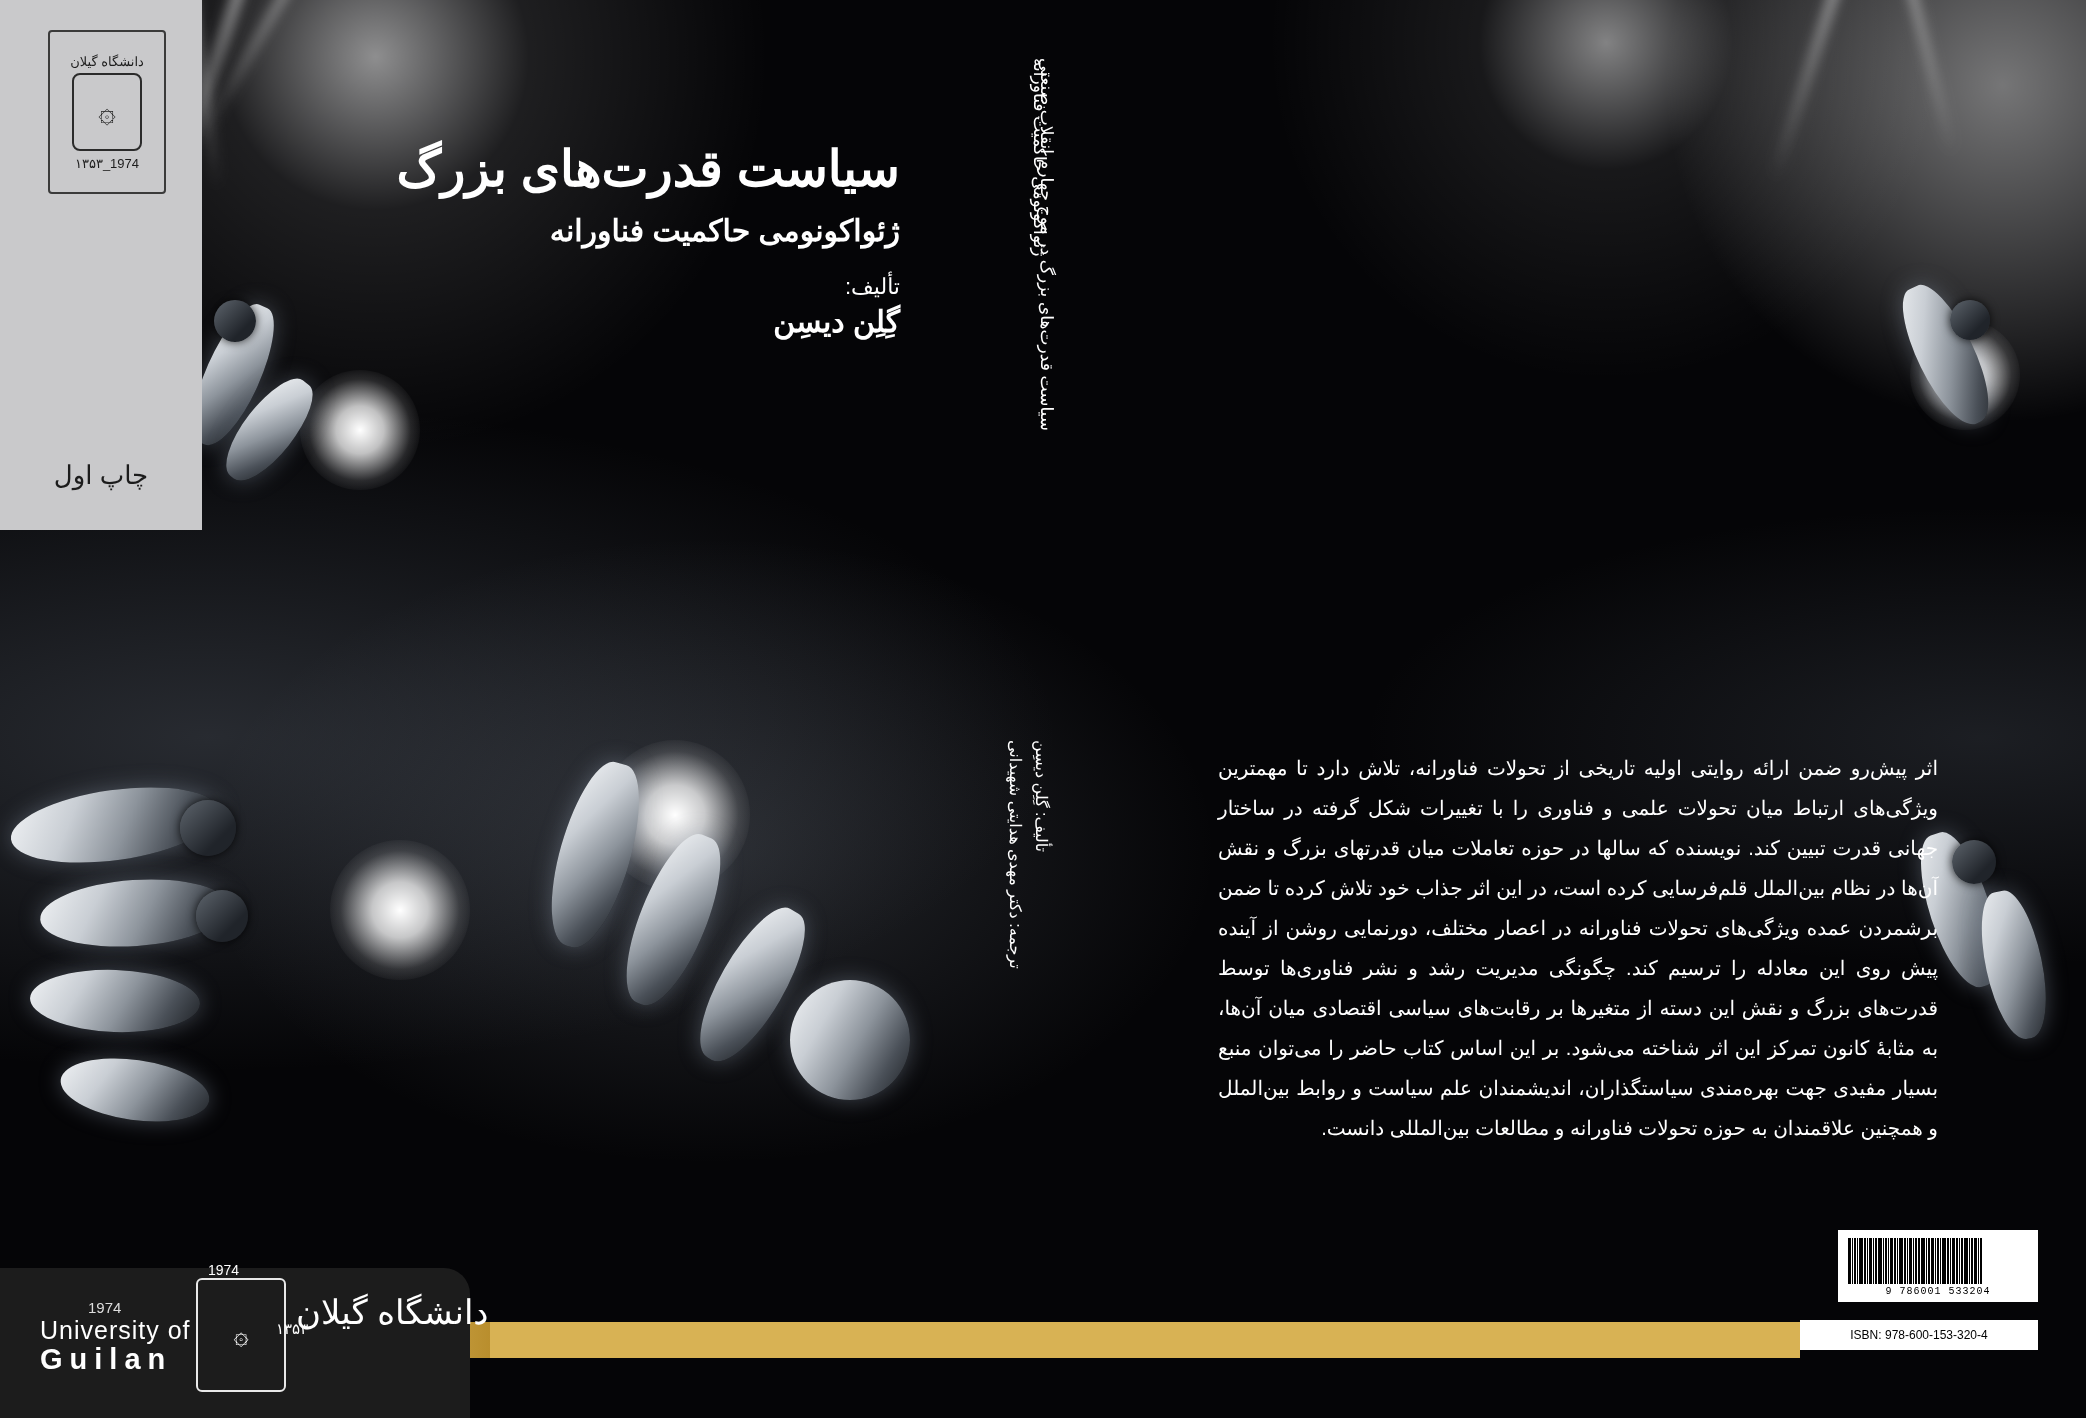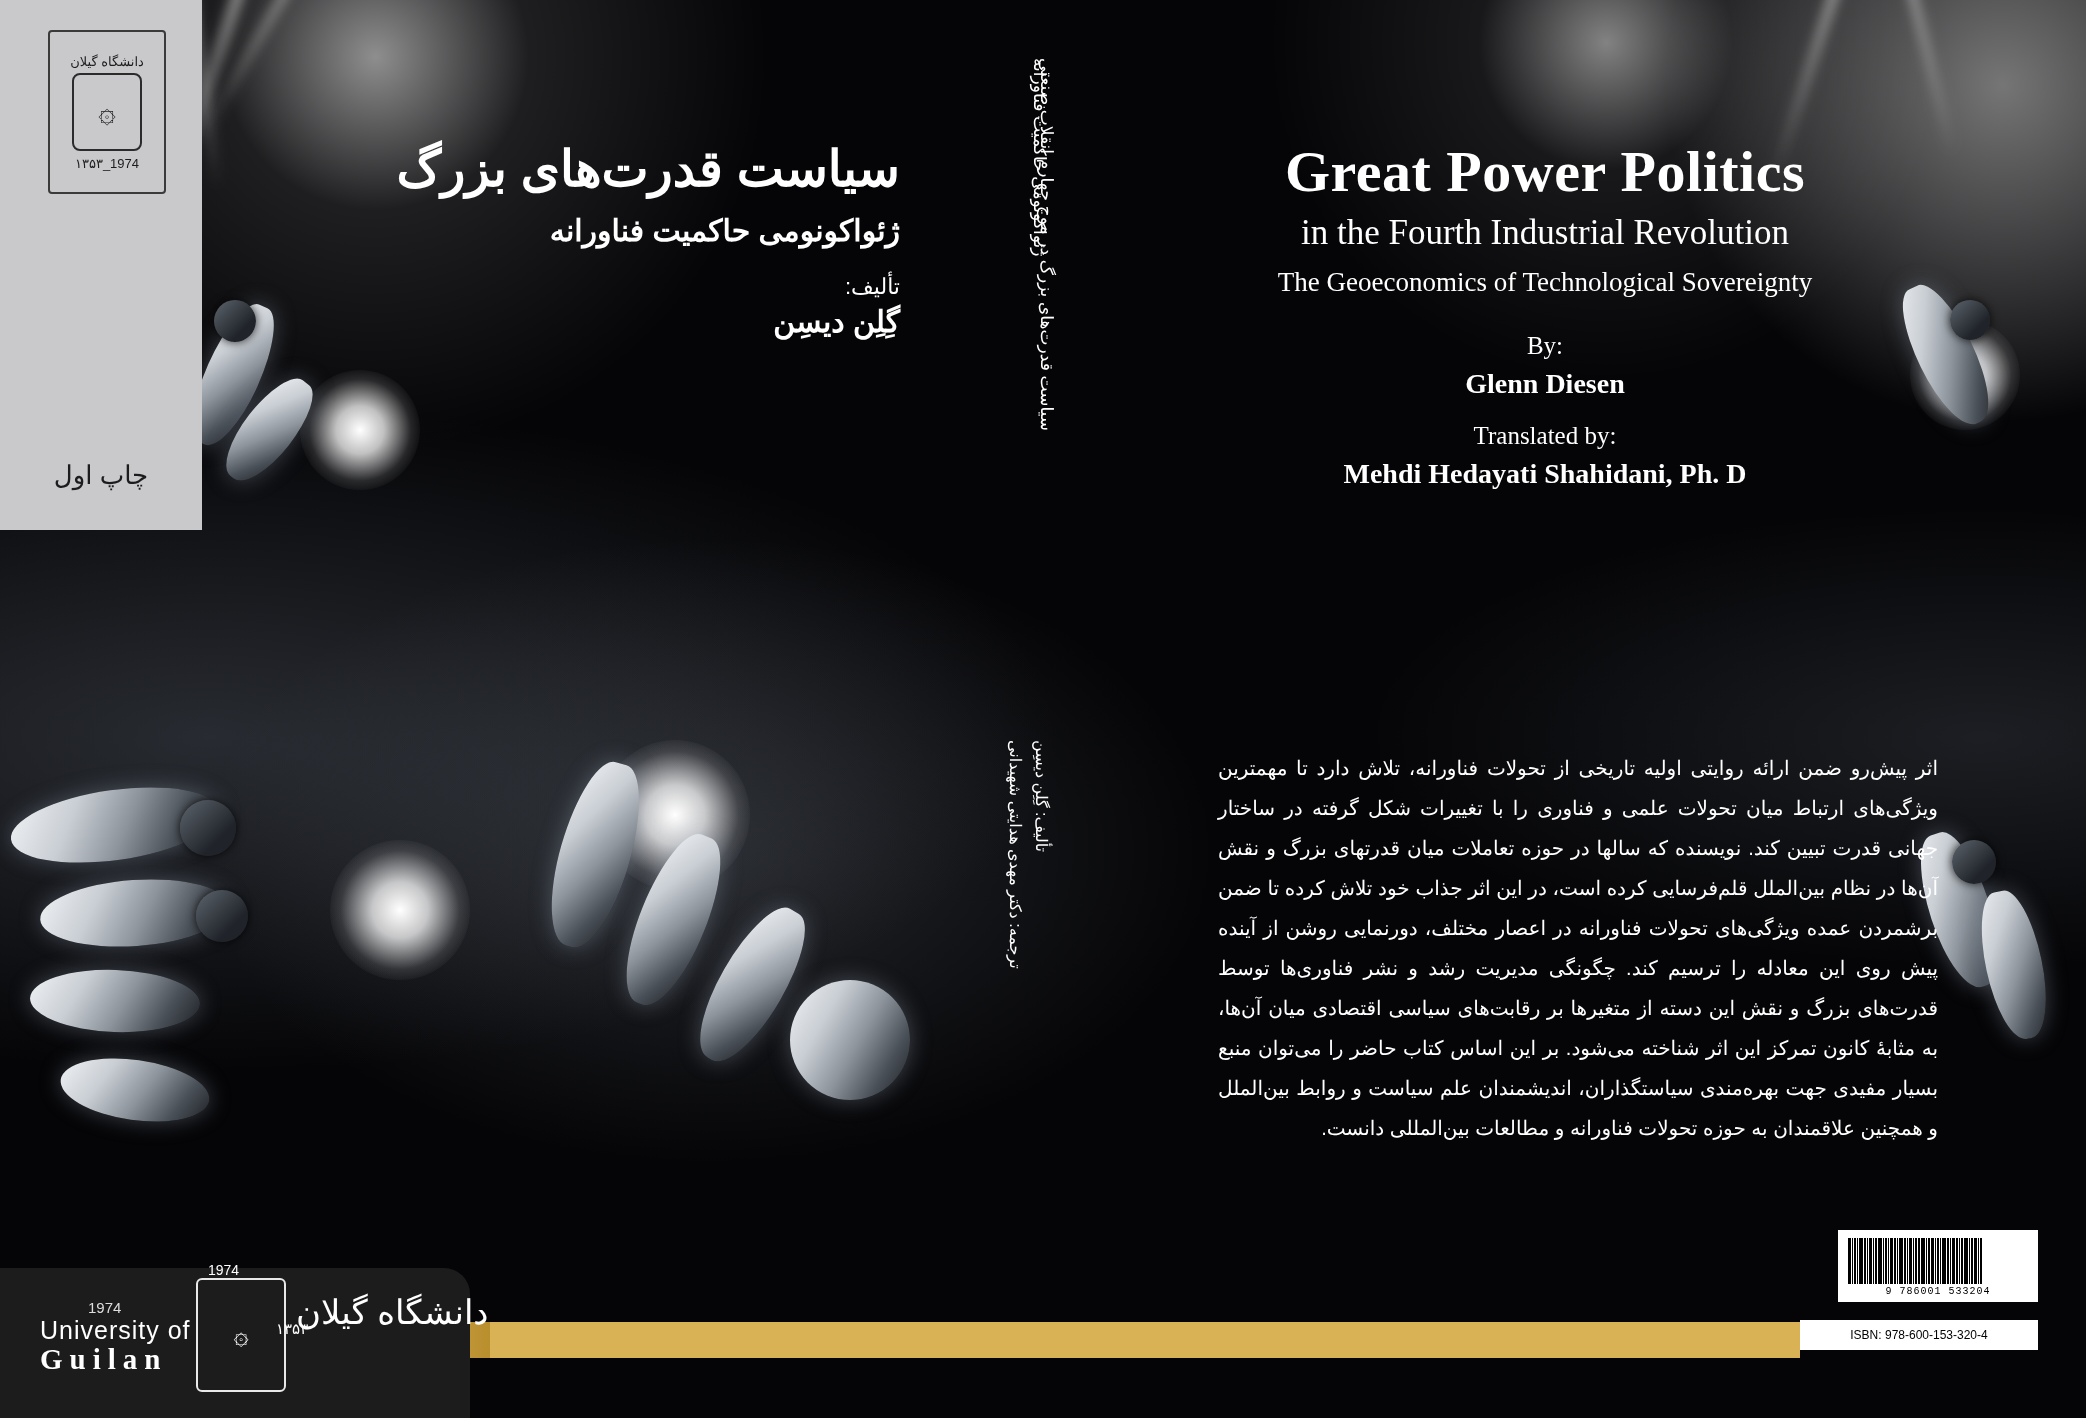--- a/index.html
+++ b/index.html
@@ -79,21 +79,21 @@
   .isbn-box{position:absolute;left:1800px;top:1320px;width:238px;height:30px;background:#fff;color:#000;font-size:12px;
             display:flex;align-items:center;justify-content:center;font-family:Liberation Sans, sans-serif;}
 
   
   .bottom-strip{position:absolute;left:0;top:1322px;width:490px;height:36px;background:linear-gradient(to right,#d6a436,#e8c877 60%,#b98e2d);}
   .bottom-strip2{position:absolute;left:490px;top:1322px;width:1310px;height:36px;background:#d8b254;}
   .logo-plate{position:absolute;left:0;top:1268px;width:470px;height:150px;background:#1c1c1c;border-top-right-radius:26px;}
   .ug-en{position:absolute;left:40px;top:1300px;color:#fff;text-align:left;line-height:1.1;}
   .ug-1974{font-size:15px;color:#ddd;margin-left:48px;}
   .ug-university{font-size:25px;letter-spacing:1px;}
-  .ug-guilan{font-size:29px;letter-spacing:7px;font-weight:bold;font-family:Liberation Serif, serif;}
+  .ug-guilan{font-size:29px;letter-spacing:7px;font-weight:bold;}
   .ug-emblem{position:absolute;left:196px;top:1278px;width:86px;height:110px;border:2px solid #e9e9e9;border-radius:6px;display:flex;align-items:center;justify-content:center;color:#fff;font-size:26px;}
   .ug-fa{position:absolute;left:296px;top:1292px;color:#fff;font-size:34px;direction:rtl;}
   .ug-year-l{position:absolute;left:208px;top:1262px;color:#fff;font-size:14px;}
   .ug-year-r{position:absolute;left:276px;top:1320px;color:#fff;font-size:15px;direction:rtl;text-align:center;}
 </style>
 </head>
 <body>
 
 <div class="cover">
 
@@ -147,29 +147,20 @@
     <div class="fa-sub">ژئواکونومی حاکمیت فناورانه</div>
     <div class="fa-lbl">تألیف:</div>
     <div class="fa-name">گِلِن دیسِن</div>
   </div>
 
   <div class="spine">
     <span>سیاست قدرت‌های بزرگ در موج چهارم انقلاب صنعتی</span>
     <span style="position:absolute;left:26px;top:0;">ژئواکونومی حاکمیت فناورانه</span>
   </div>
 
-  <div class="en-block">
-    <div class="en-title">Great Power Politics</div>
-    <div class="en-sub">in the Fourth Industrial Revolution</div>
-    <div class="en-sub2">The Geoeconomics of Technological Sovereignty</div>
-    <div class="en-by">By:</div>
-    <div class="en-author">Glenn Diesen</div>
-    <div class="en-tby">Translated by:</div>
-    <div class="en-translator">Mehdi Hedayati Shahidani, Ph. D</div>
-  </div>
 
 
   <div class="spine2">
     <span>تألیف: گِلِن دیسِن</span>
     <span style="position:absolute;left:-26px;top:0;">ترجمه: دکتر مهدی هدایتی شهیدانی</span>
   </div>
 
   <div class="blurb">اثر پیش‌رو ضمن ارائه روایتی اولیه تاریخی از تحولات فناورانه، تلاش دارد تا مهمترین ویژگی‌های ارتباط میان تحولات علمی و فناوری را با تغییرات شکل گرفته در ساختار جهانی قدرت تبیین کند. نویسنده که سالها در حوزه تعاملات میان قدرتهای بزرگ و نقش آن‌ها در نظام بین‌الملل قلم‌فرسایی کرده است، در این اثر جذاب خود تلاش کرده تا ضمن برشمردن عمده ویژگی‌های تحولات فناورانه در اعصار مختلف، دورنمایی روشن از آینده پیش روی این معادله را ترسیم کند. چگونگی مدیریت رشد و نشر فناوری‌ها توسط قدرت‌های بزرگ و نقش این دسته از متغیرها بر رقابت‌های سیاسی اقتصادی میان آن‌ها، به مثابهٔ کانون تمرکز این اثر شناخته می‌شود. بر این اساس کتاب حاضر را می‌توان منبع بسیار مفیدی جهت بهره‌مندی سیاستگذاران، اندیشمندان علم سیاست و روابط بین‌الملل و همچنین علاقمندان به حوزه تحولات فناورانه و مطالعات بین‌المللی دانست.</div>
 
   <div class="barcode-box">

